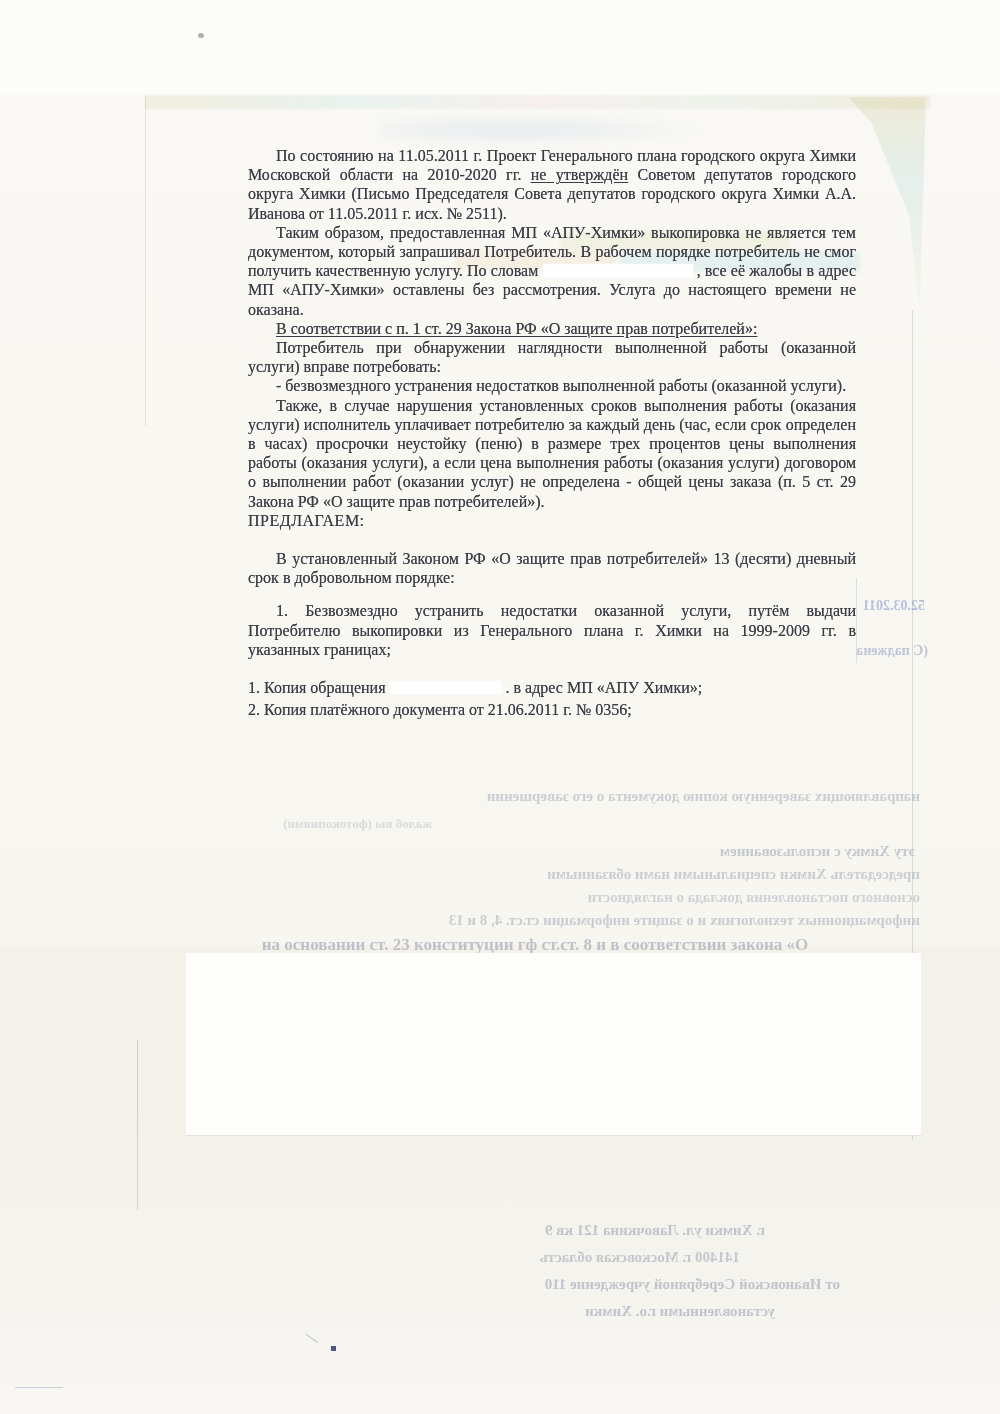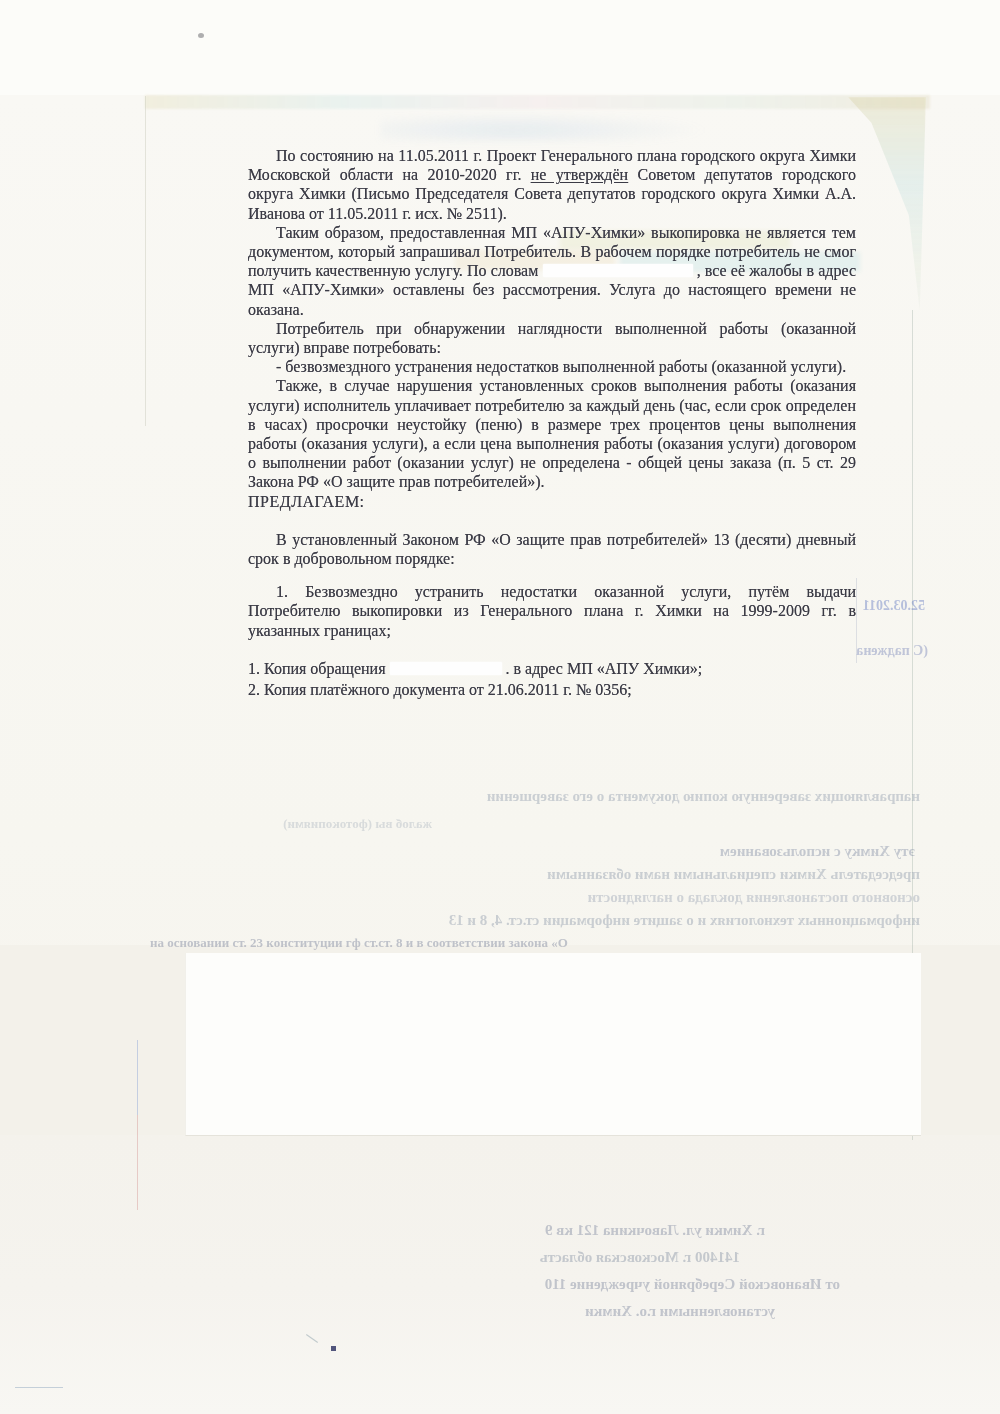--- a/index.html
+++ b/index.html
@@ -85,35 +85,36 @@
 
 <div id="bleed-layer">
     <div class="bleed mirror" style="left: 845px; top: 598px; width: 80px; font-size: 14px; color: rgba(90, 115, 190, 0.42);">52.03.2011</div>
     <div class="bleed mirror" style="left: 833px; top: 643px; width: 95px; font-size: 14px; color: rgba(100, 115, 175, 0.38);">(С паджена</div>
     <div class="bleed mirror" style="left: 270px; top: 788px; width: 650px; font-size: 15px; color: rgba(110, 125, 150, 0.32);">направляющих заверенную копию документа о его завершении</div>
     <div class="bleed mirror" style="left: 232px; top: 816px; width: 200px; font-size: 13px; color: rgba(125, 140, 160, 0.25);">жалоб вы (фотокопиями)</div>
     <div class="bleed mirror" style="left: 555px; top: 843px; width: 360px; font-size: 15px; color: rgba(105, 120, 150, 0.36);">эту Химку с использованием</div>
     <div class="bleed mirror" style="left: 370px; top: 866px; width: 550px; font-size: 15px; color: rgba(110, 125, 150, 0.33);">председатель Химки специальными нами обязанными</div>
     <div class="bleed mirror" style="left: 440px; top: 889px; width: 480px; font-size: 15px; color: rgba(115, 130, 155, 0.3);">основного постановления доклада о наглядности</div>
     <div class="bleed mirror" style="left: 235px; top: 912px; width: 685px; font-size: 15px; color: rgba(110, 125, 150, 0.33);">информационных технологиях и о защите информации ст.ст. 4, 8 и 13</div>
-    <div class="bleed" style="left: 150px; top: 935px; width: 770px; font-size: 13px; color: rgba(115, 125, 150, 0.42);">на основании ст. 23 конституции гф ст.ст. 8 и в соответствии закона «О</div>
+    <div class="bleed" style="left: 150px; top: 935px; width: 770px; font-size: 17px; color: rgba(115, 125, 150, 0.42); text-align: center;">на основании ст. 23 конституции гф ст.ст. 8 и в соответствии закона «О</div>
     <div class="bleed mirror" style="left: 505px; top: 1222px; width: 260px; font-size: 15px; color: rgba(135, 145, 165, 0.48);">г. Химки ул. Лавочкина 121 кв 9</div>
     <div class="bleed mirror" style="left: 505px; top: 1249px; width: 235px; font-size: 15px; color: rgba(135, 145, 165, 0.44);">141400 г. Московская область</div>
     <div class="bleed mirror" style="left: 500px; top: 1276px; width: 340px; font-size: 15px; color: rgba(135, 145, 165, 0.48);">от Ивановской Серебряной учреждение 110</div>
     <div class="bleed mirror" style="left: 520px; top: 1303px; width: 255px; font-size: 15px; color: rgba(135, 145, 165, 0.48);">установленными г.о. Химки</div>
   </div>
 
 <div class="whiteout"></div>
 
 <div class="doc">
 
   <p><span>По состоянию на 11.05.2011 г. Проект  Генерального плана городского округа Химки Московской области на 2010-2020 гг. </span><span class="u">не утверждён</span><span> Советом депутатов городского округа Химки (Письмо Председателя Совета депутатов городского округа Химки А.А. Иванова от 11.05.2011 г. исх. № 2511).</span></p>
 
   <p><span>Таким образом, предоставленная МП «АПУ-Химки» выкопировка не является тем документом, который запрашивал Потребитель. В рабочем порядке потребитель не смог получить качественную услугу. По словам </span><span class="redact w150"></span><span> , все её жалобы в адрес МП «АПУ-Химки» оставлены без рассмотрения. Услуга до настоящего времени не оказана.</span></p>
 
+  <p><span class="u">В соответствии с п. 1 ст. 29 Закона РФ «О защите прав потребителей»:</span></p>
 
   <p>Потребитель при обнаружении наглядности выполненной работы (оказанной услуги) вправе потребовать:</p>
 
   <p>- безвозмездного устранения недостатков выполненной работы (оказанной услуги).</p>
 
   <p>Также, в случае нарушения установленных сроков выполнения работы (оказания услуги) исполнитель уплачивает потребителю за каждый день (час, если срок определен в часах) просрочки неустойку (пеню) в размере трех процентов цены выполнения работы (оказания услуги), а если цена выполнения работы (оказания услуги) договором о выполнении работ (оказании услуг) не определена - общей цены заказа (п. 5 ст. 29 Закона РФ «О защите прав потребителей»).</p>
 
 
   <p class="heading">ПРЕДЛАГАЕМ:</p>
 

